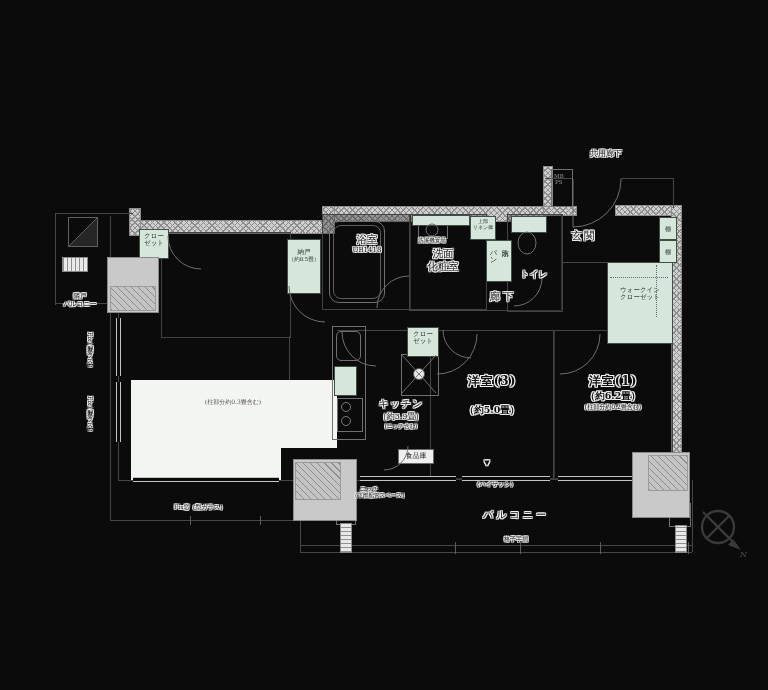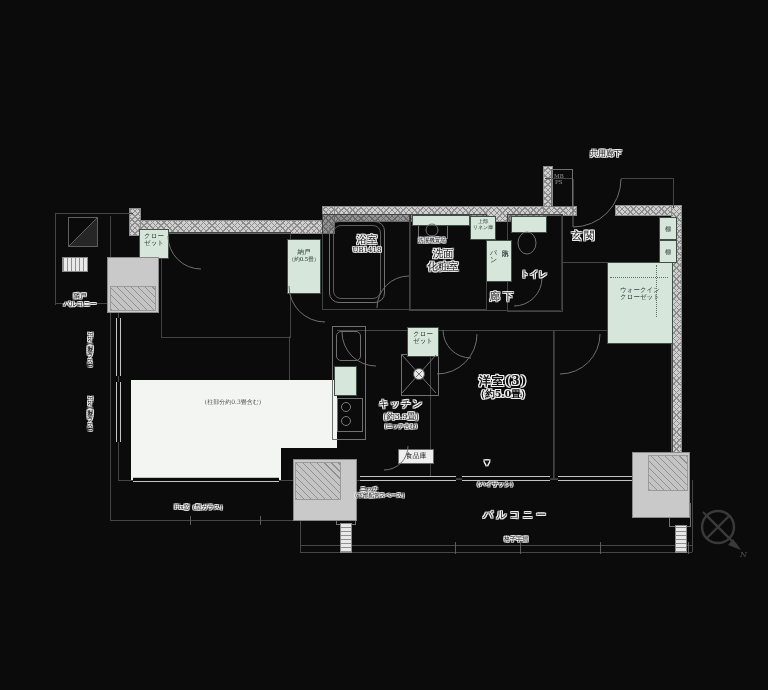--- a/index.html
+++ b/index.html
@@ -241,23 +241,28 @@
     <span>廊下</span>
   </div>
   <div id="living-label">
     <span class="o" style="display:block;">(柱部分約0.3畳含む)</span>
   </div>
   <div class="halo" style="left:362px;top:398px;width:78px;">
     <span style="display:block;font-size:10px;letter-spacing:1px;">キッチン</span>
     <span style="display:block;font-size:8px;margin-top:2px;">（約3.9畳）</span>
     <span style="display:block;font-size:5.5px;margin-top:1px;">(ニッチ含む)</span>
   </div>
-  <div class="halo" style="left:432px;top:374px;width:120px;padding-left:11px;">
+  <div class="halo" style="left:432px;top:374px;width:120px;">
     <span class="roomname" style="display:block;">洋室(3)</span>
-    <span class="roomsize" style="display:block;margin-top:0;">（約5.0畳）</span>
+    <span class="roomsize" style="display:block;margin-top:16px;">（約5.0畳）</span>
+  </div>
+  <div class="halo" style="left:555px;top:374px;width:116px;">
+    <span class="roomname" style="display:block;">洋室(1)</span>
+    <span class="roomsize" style="display:block;margin-top:2px;">（約6.2畳）</span>
+    <span class="roomnote" style="display:block;margin-top:1px;">(柱部分約0.2畳含む)</span>
   </div>
   <div class="halo" style="left:56px;top:277px;width:48px;font-size:6.5px;margin-top:16px;">
     <span style="display:block;">隣戸</span>
     <span style="display:block;">バルコニー</span>
   </div>
   <div class="halo" style="left:478px;top:509px;width:76px;font-size:10px;letter-spacing:3px;">
     <span>バルコニー</span>
   </div>
   <div class="halo small-label" style="left:463px;top:480px;width:64px;">
     <span>（ハイサッシ）</span>

